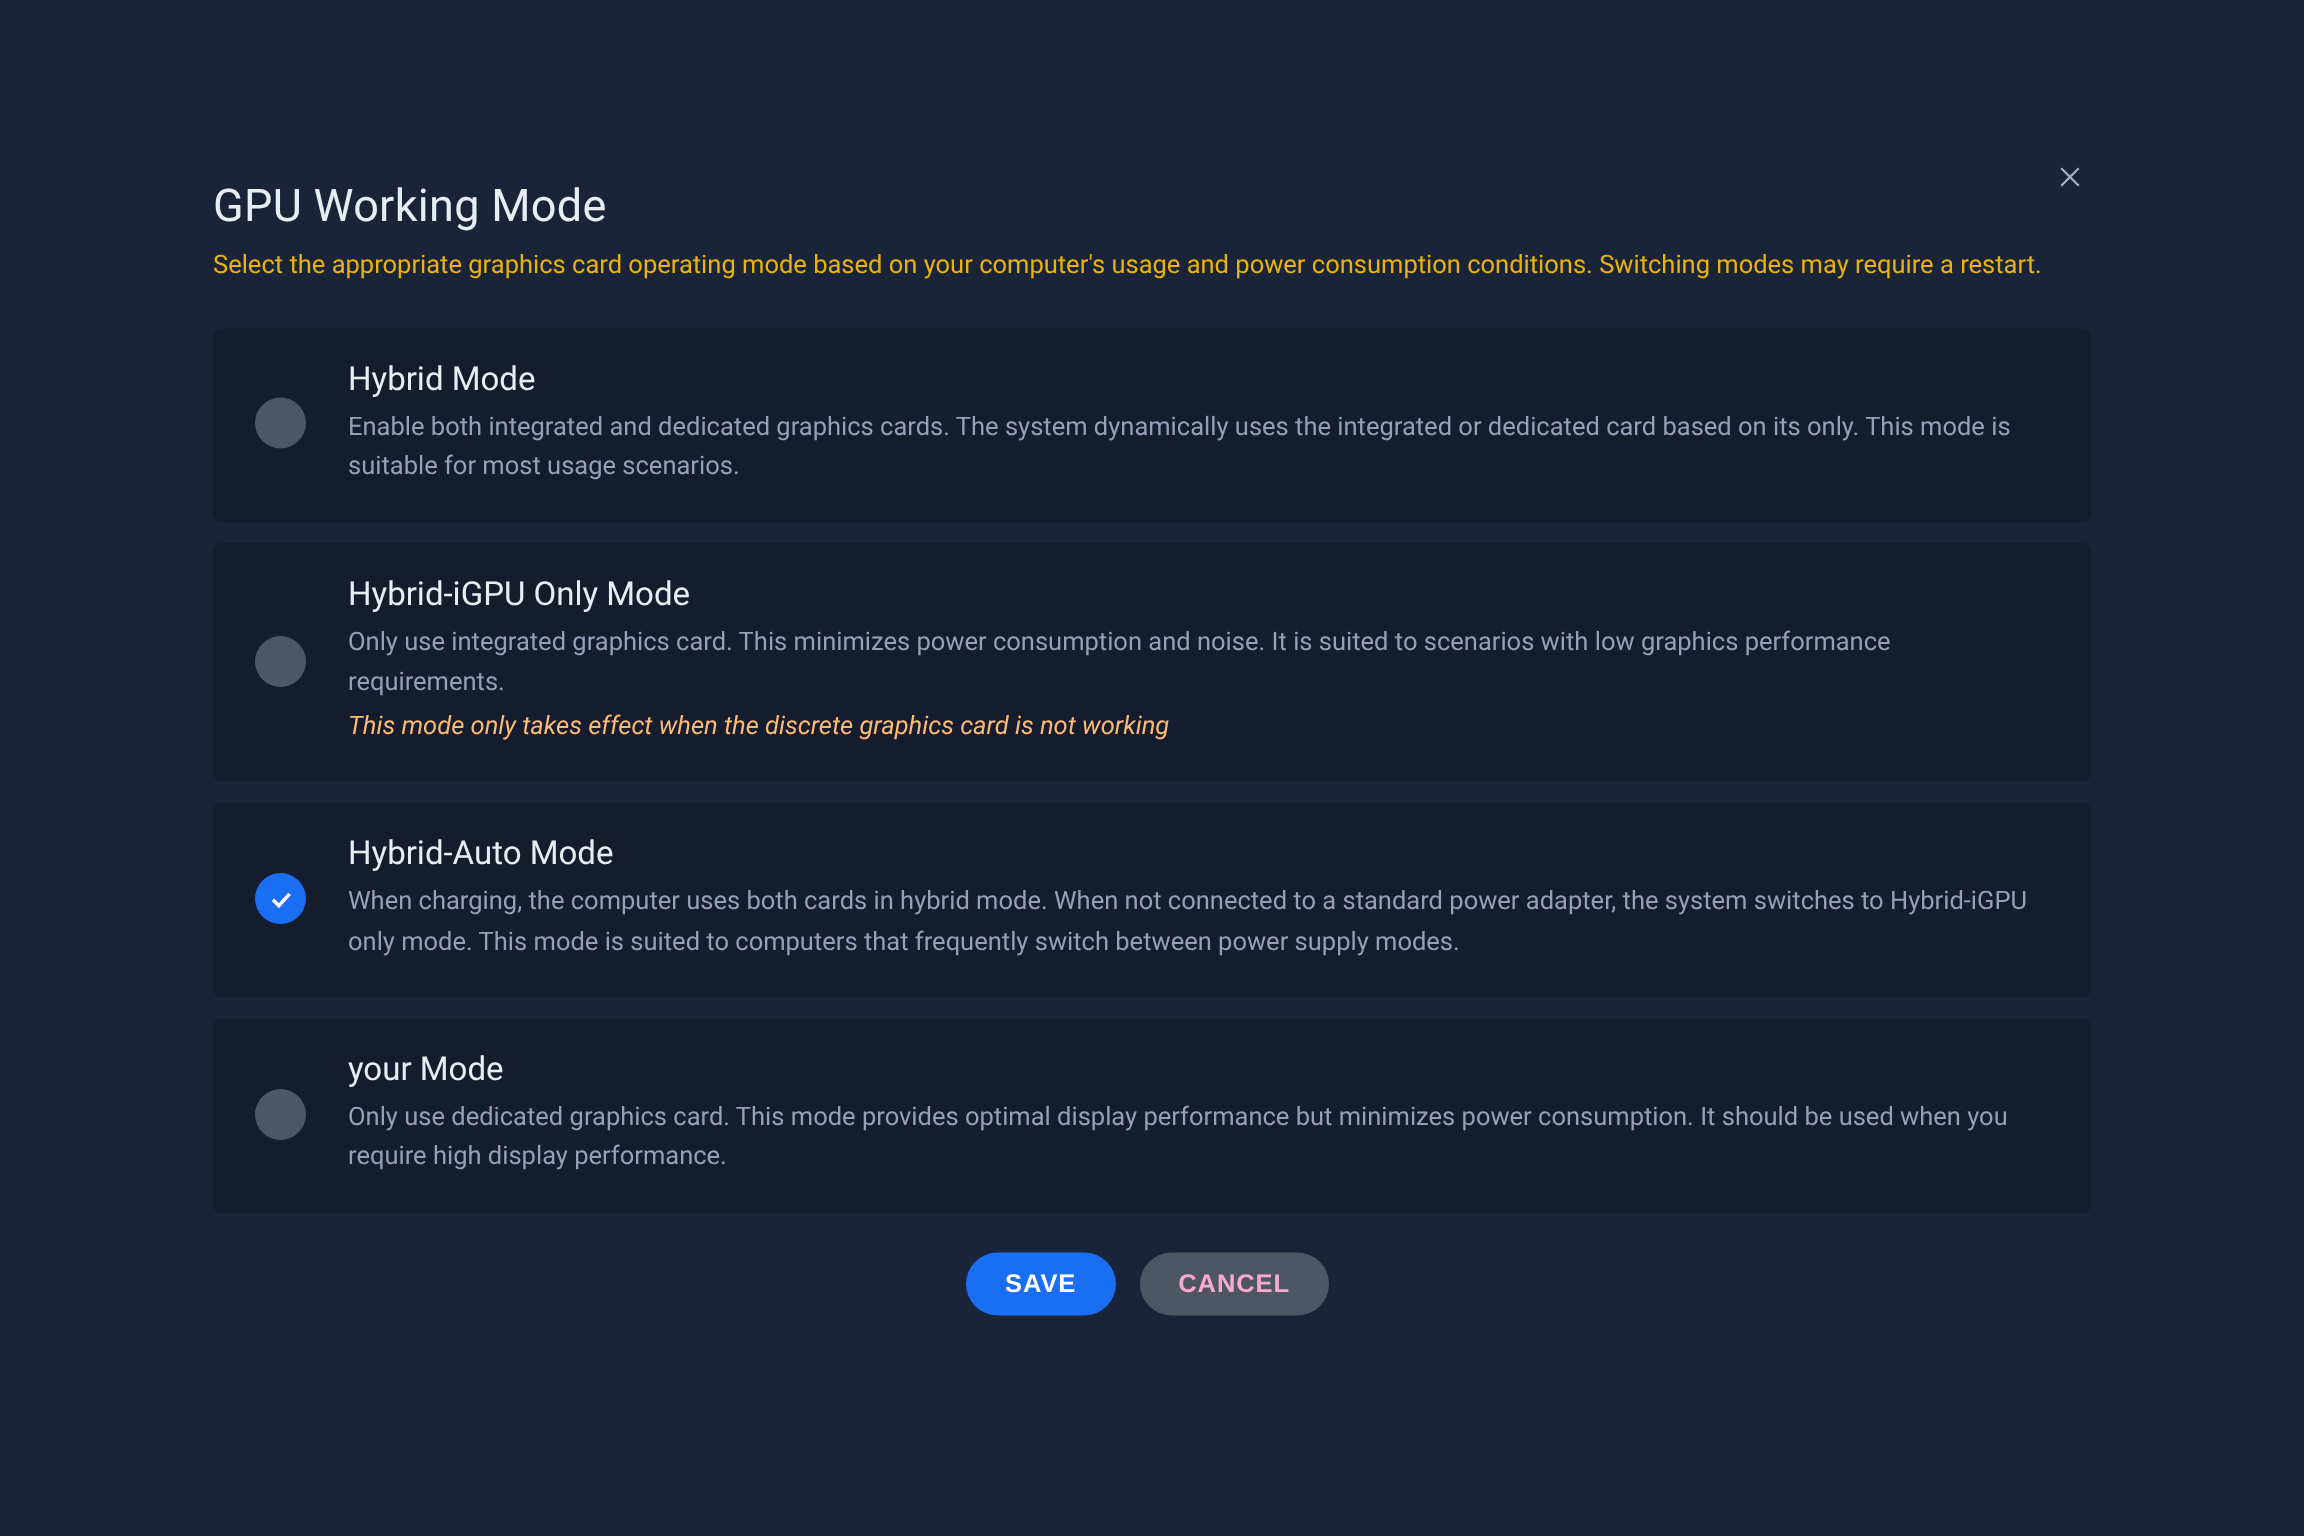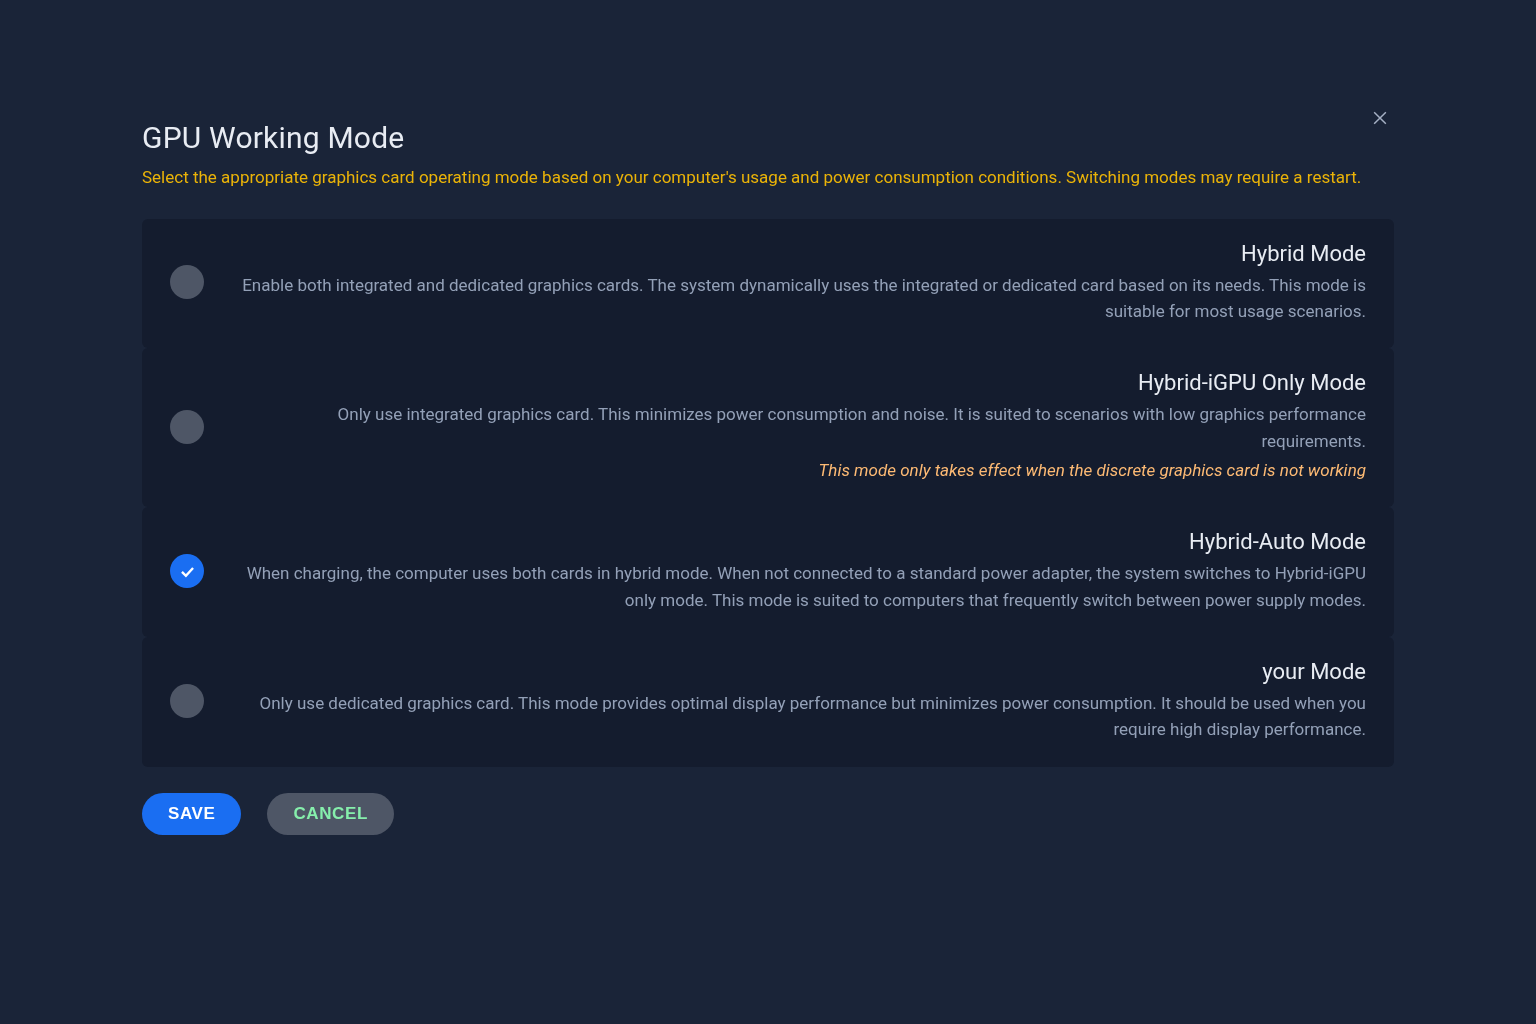--- a/index.html
+++ b/index.html
@@ -51,21 +51,21 @@
     .dialog-subtitle {
       color: #eab308;
       font-size: 17px;
       font-weight: 400;
       margin-bottom: 28px;
       line-height: 1.5;
     }
     .options {
       display: flex;
       flex-direction: column;
-      text-align: right;
+      gap: 14px;
     }
     .option-card {
       background: #141c2e;
       border-radius: 6px;
       padding: 22px 28px 24px 28px;
       display: flex;
       align-items: center;
       gap: 28px;
       cursor: pointer;
     }
@@ -110,41 +110,41 @@
     }
     .option-note {
       color: #fdba74;
       font-size: 17px;
       font-style: italic;
       margin-top: 4px;
       line-height: 1.5;
     }
     .footer {
       display: flex;
-      justify-content: flex-start;
-      gap: 26px;
+      justify-content: center;
+      gap: 16px;
       margin-top: 26px;
       padding-right: 6px;
     }
     .btn {
       padding: 11px 26px;
       border: none;
       border-radius: 22px;
       font-size: 17px;
       font-weight: 700;
       letter-spacing: 0.6px;
       cursor: pointer;
     }
     .btn-primary {
       background: #1a6ef2;
       color: #ffffff;
     }
     .btn-secondary {
       background: #4e5666;
-      color: #86efac;
+      color: #f9a8d4;
     }
   </style>
 </head>
 <body>
 
 <div class="dialog">
 
   <div class="close-btn">
     <svg viewBox="0 0 24 24" fill="none">
       <path d="M5 5 L19 19 M19 5 L5 19"></path>
@@ -155,21 +155,21 @@
   <p class="dialog-subtitle">Select the appropriate graphics card operating mode based on your computer's usage and power consumption conditions. Switching modes may require a restart.</p>
 
   <div class="options">
 
     <div class="option-card">
       <div class="radio">
         
       </div>
       <div class="option-content">
         <div class="option-title">Hybrid Mode</div>
-        <div class="option-desc">Enable both integrated and dedicated graphics cards. The system dynamically uses the integrated or dedicated card based on its needs. This mode is suitable for most usage scenarios.</div>
+        <div class="option-desc">Enable both integrated and dedicated graphics cards. The system dynamically uses the integrated or dedicated card based on its only. This mode is suitable for most usage scenarios.</div>
 
       </div>
     </div>
 
     <div class="option-card">
       <div class="radio">
         
       </div>
       <div class="option-content">
         <div class="option-title">Hybrid-iGPU Only Mode</div>

